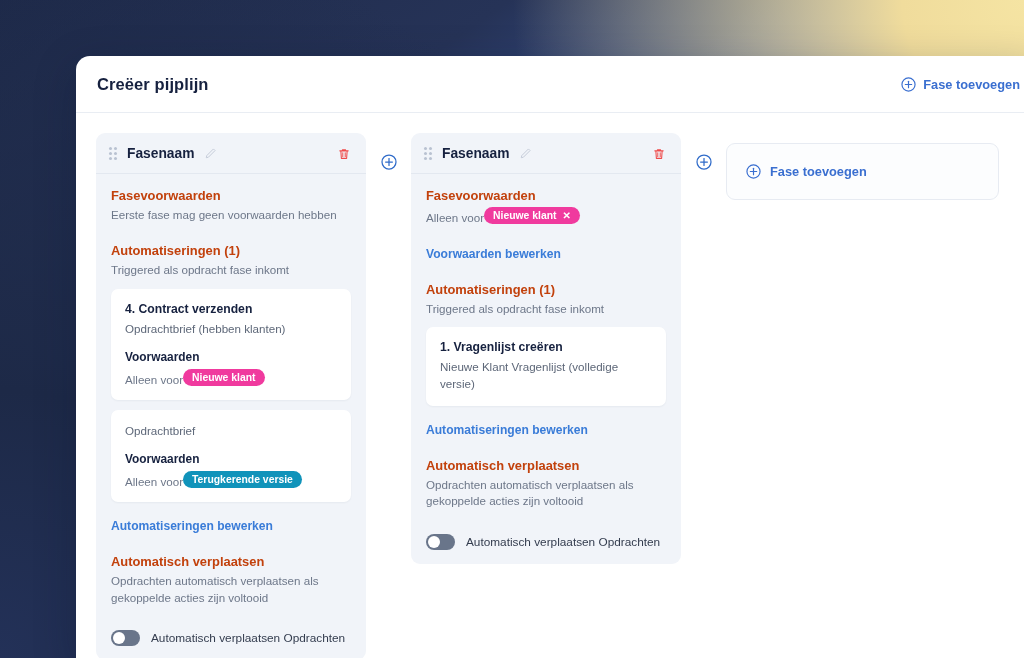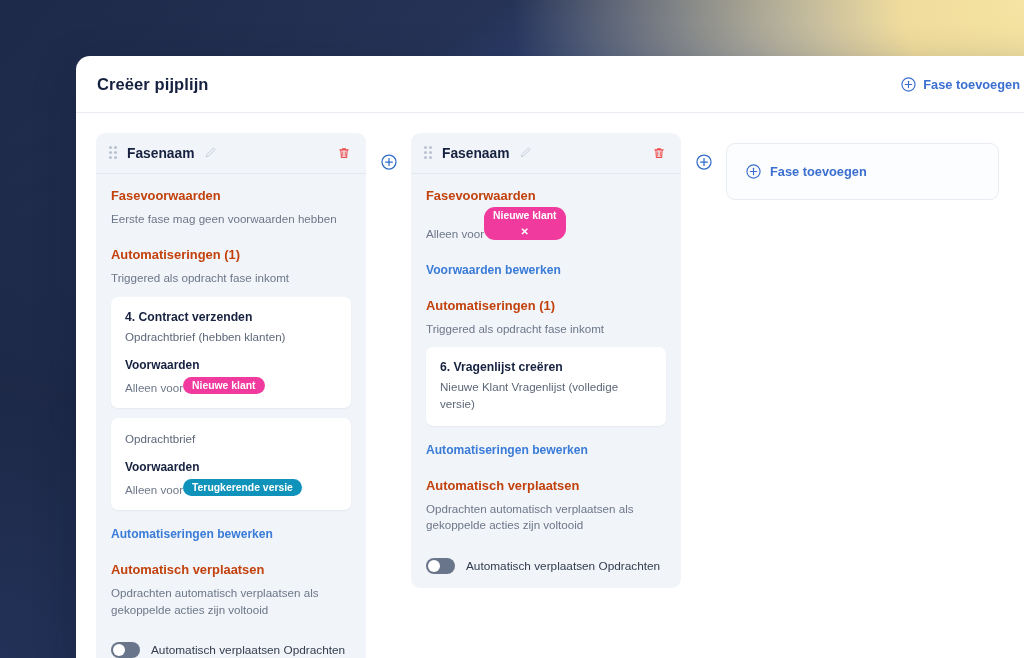--- a/index.html
+++ b/index.html
@@ -76,21 +76,21 @@
     flex: 0 0 270px;
     background: #f1f4f9;
     border-radius: 9px;
     padding: 0 0 14px 0;
   }
   .column.col1 { min-height: 525px; }
   .column.col2 { min-height: 0; }
 
   .col-head {
     display: flex;
-    align-items: flex-start;
+    align-items: center;
     padding: 13px 15px 12px 13px;
     border-bottom: 1px solid #e3e8f0;
     margin: 0 0 0 0;
   }
   .drag-dots {
     display: grid;
     grid-template-columns: repeat(2, 3px);
     grid-template-rows: repeat(3, 3px);
     gap: 2px;
     margin-right: 10px;
@@ -111,21 +111,20 @@
   .sec-title {
     font-size: 12.9px;
     font-weight: 700;
     color: #c2410c;
     margin-bottom: 4px;
   }
   .sec-sub {
     font-size: 11.6px;
     color: #6d7789;
     line-height: 1.42;
-    margin-top: 8px;
   }
   .gap-lg { height: 20px; }
   .gap-md { height: 14px; }
 
   .cond-row {
     display: flex;
     align-items: flex-end;
     font-size: 11.6px;
     color: #6d7789;
   }
@@ -133,21 +132,20 @@
   .badge {
     display: inline-flex;
     align-items: center;
     gap: 6px;
     border-radius: 11px;
     padding: 3px 9px;
     font-size: 10.4px;
     font-weight: 700;
     color: #ffffff;
     white-space: nowrap;
-    flex-direction: column;
   }
   .badge.pink { background: #f03a9e; }
   .badge.teal { background: #1093ba; }
   .badge .x { font-size: 10px; font-weight: 700; cursor: pointer; line-height: 1; }
 
   .link {
     color: #3a7cd8;
     font-size: 12.1px;
     font-weight: 600;
     cursor: pointer;
@@ -355,21 +353,21 @@
         </div>
 
         <div class="gap-lg"></div>
         <span class="link">Voorwaarden bewerken</span>
 
         <div class="gap-lg"></div>
         <div class="sec-title">Automatiseringen (1)</div>
         <div class="sec-sub">Triggered als opdracht fase inkomt</div>
 
         <div class="auto-card">
-          <div class="auto-title">6. Vragenlijst creëren</div>
+          <div class="auto-title">1. Vragenlijst creëren</div>
           <div class="auto-desc">Nieuwe Klant Vragenlijst (volledige versie)</div>
         </div>
 
         <div class="gap-md"></div>
         <span class="link">Automatiseringen bewerken</span>
 
         <div class="gap-lg"></div>
         <div class="sec-title">Automatisch verplaatsen</div>
         <div class="sec-sub">Opdrachten automatisch verplaatsen als gekoppelde acties zijn voltooid</div>
         <div class="toggle-row">

